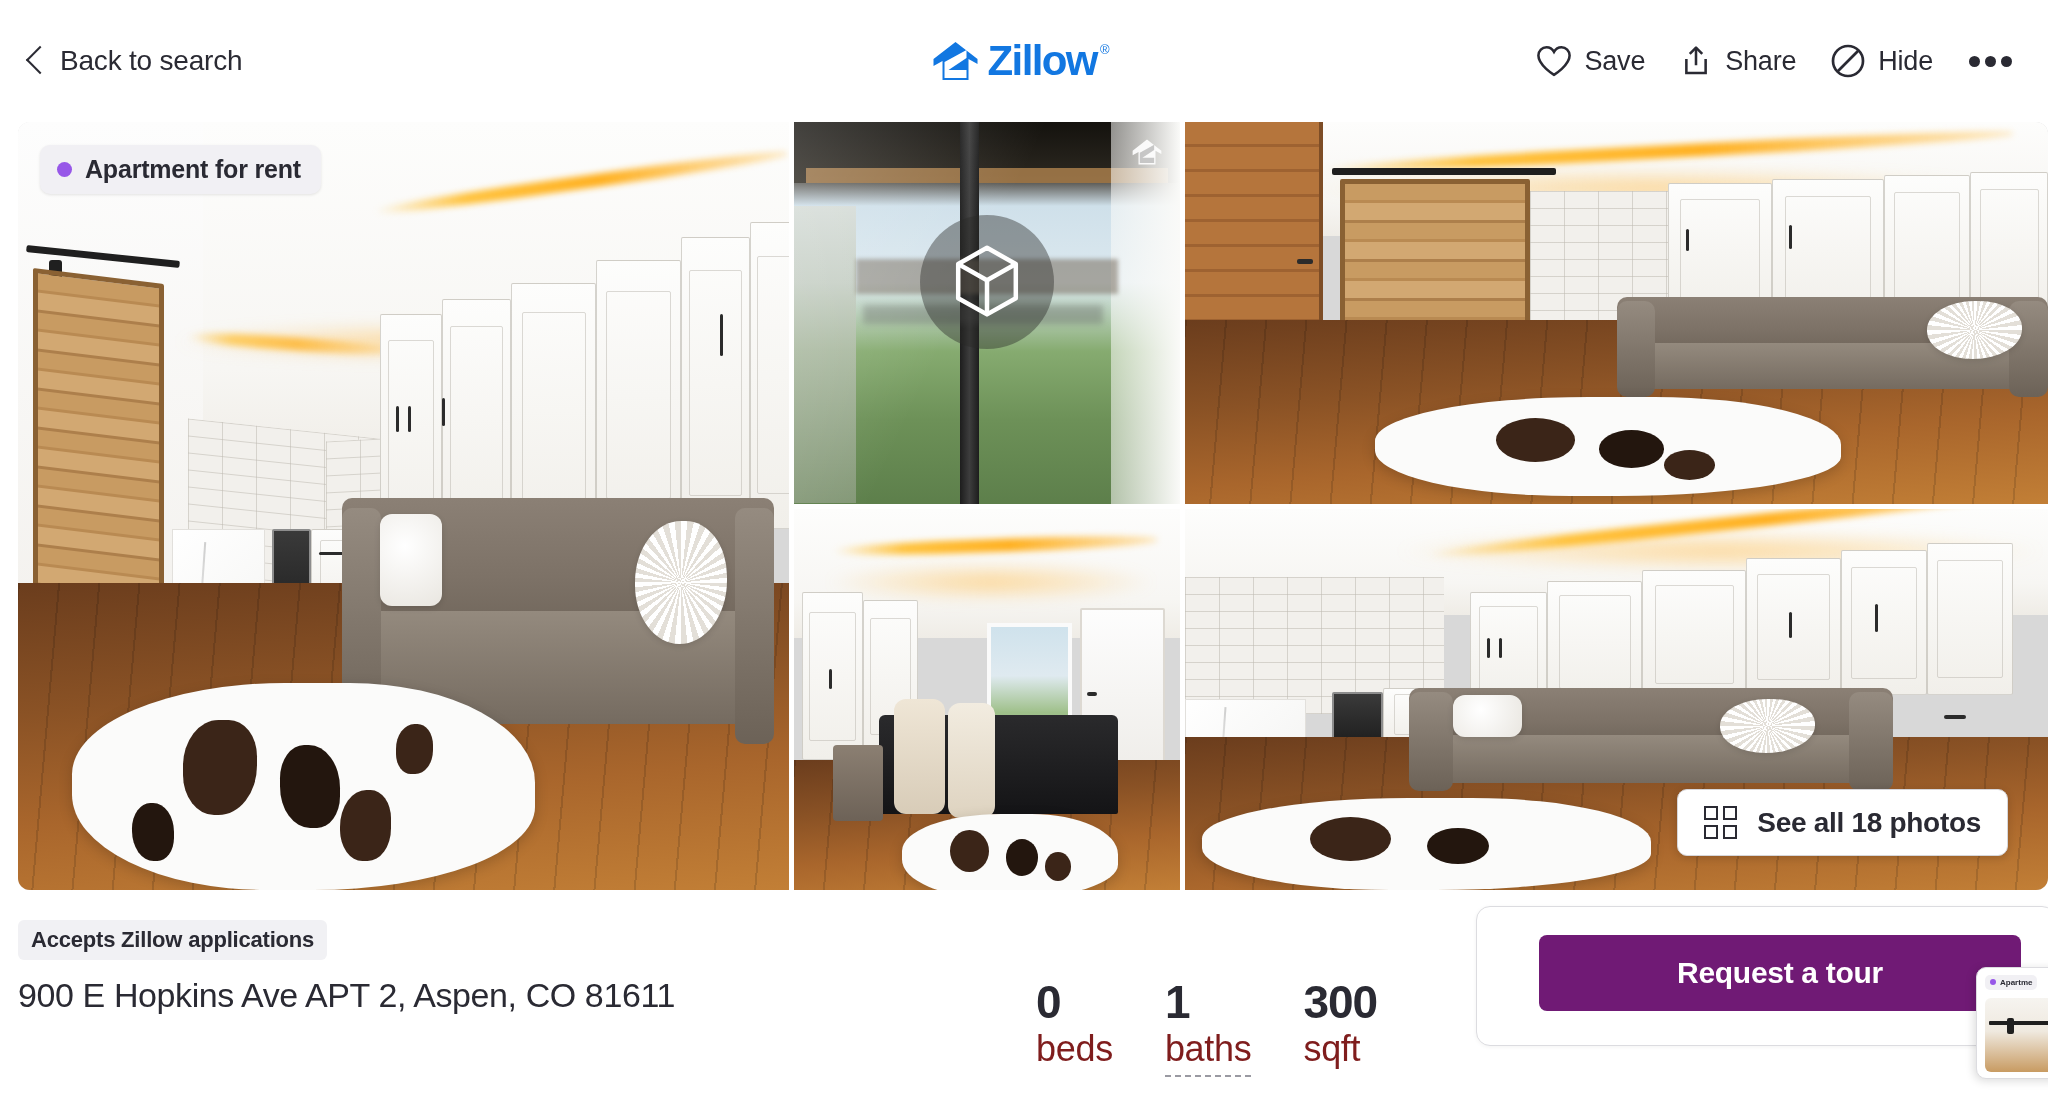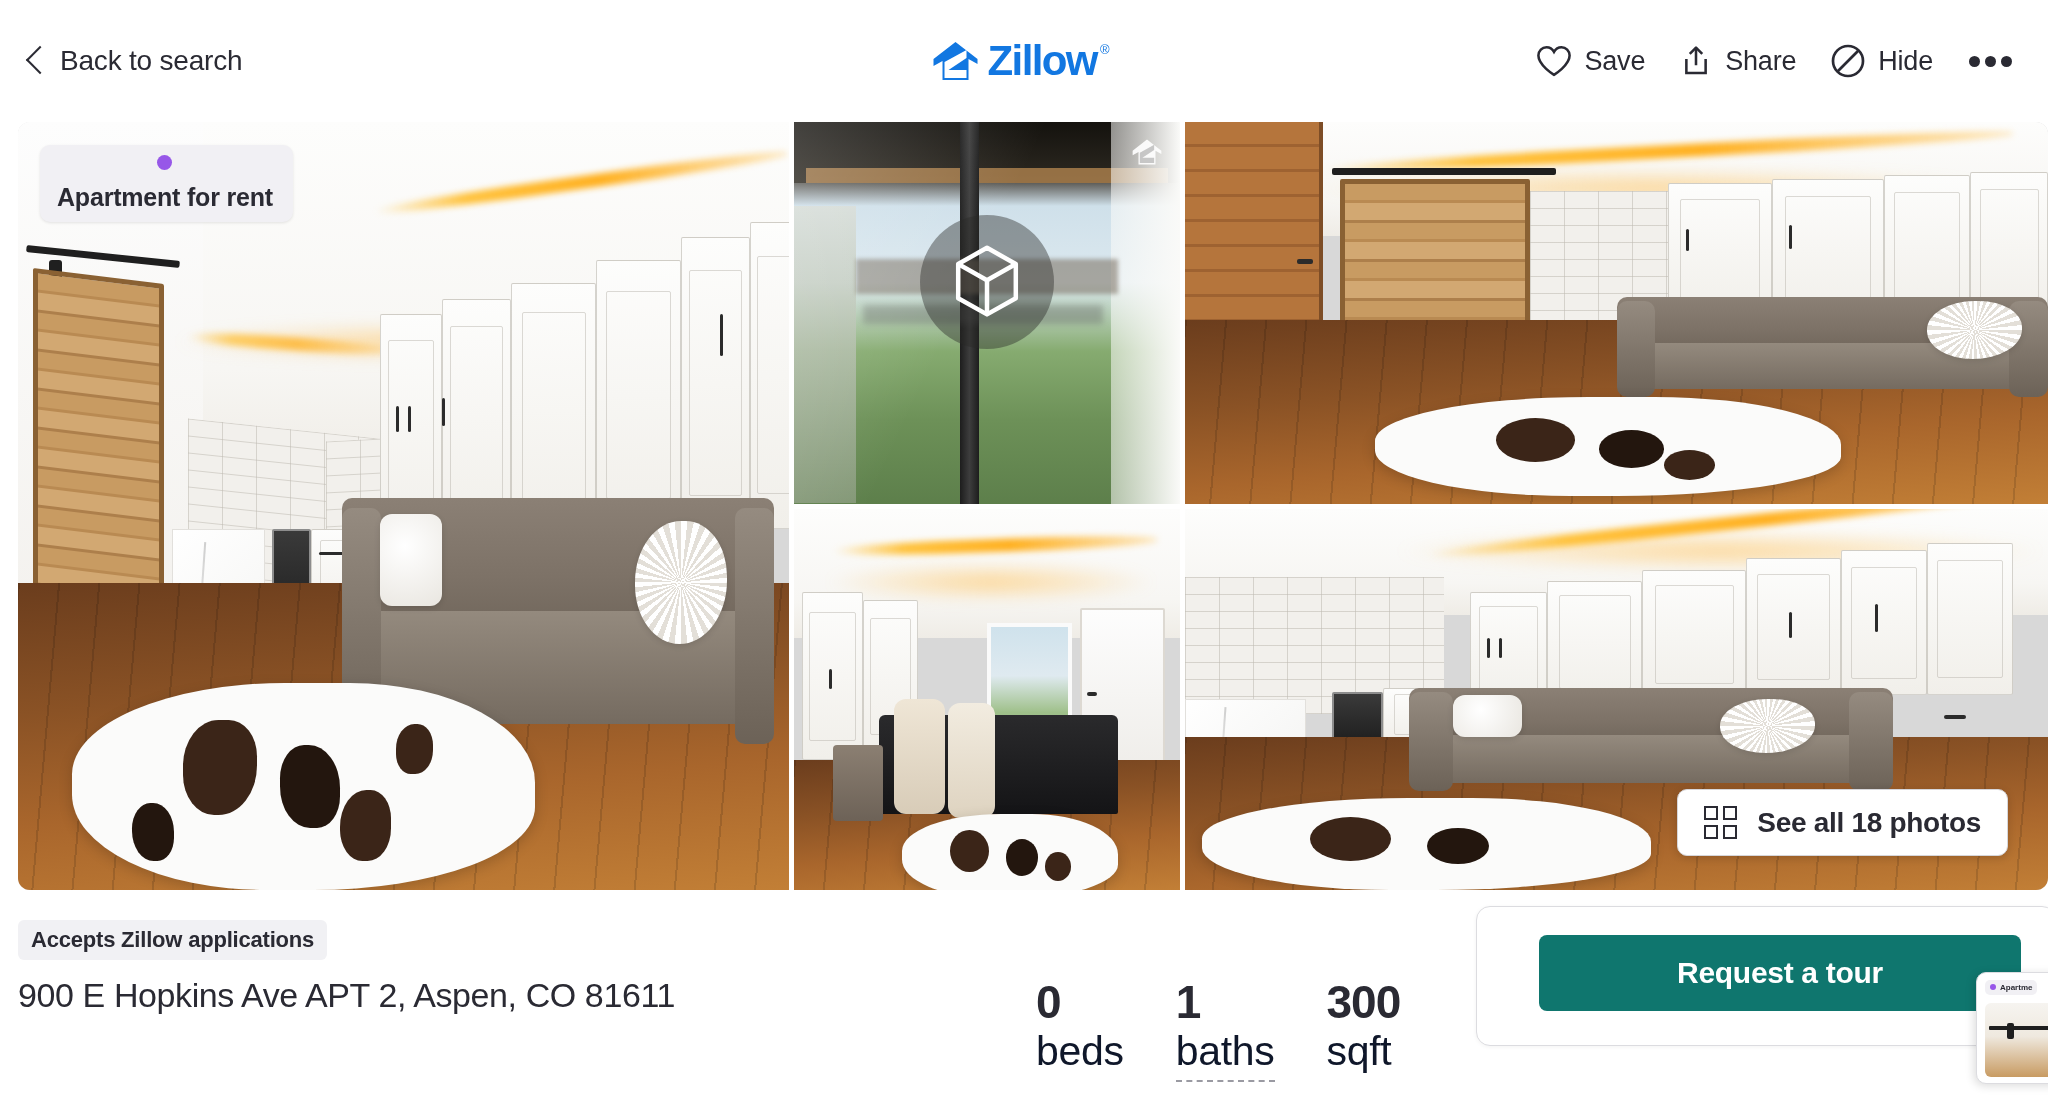--- a/index.html
+++ b/index.html
@@ -221,21 +221,20 @@
     border:2px solid #ddd9d2; border-radius:2px;
   }
 
   
   .pill-badge {
     position:absolute; left:22px; top:23px; z-index:6;
     display:flex; align-items:center; gap:13px;
     background:#f1f0f4; border-radius:10px;
     padding:10px 20px 10px 17px;
     box-shadow:0 1px 3px rgba(0,0,0,.10);
-    flex-direction:column;
   }
   .pill-badge .dot {
     width:15px; height:15px; border-radius:50%; background:#9757e8; flex:none;
   }
   .pill-badge .txt { font-size:25px; font-weight:700; color:#2a2a33; letter-spacing:-.2px; }
 
   .tour-ov { position:absolute; inset:0; z-index:5; cursor:pointer; }
   .tour-circle {
     position:absolute; left:50%; top:42%;
     transform:translate(-50%,-50%);
@@ -289,37 +288,37 @@
     margin-top:16px; font-size:34px; color:#2a2a33; letter-spacing:-.4px;
   }
   .facts {
     display:flex; align-items:flex-start; gap:52px;
     padding-top:58px; margin-left:18px;
   }
   .fact { text-align:left; }
   .fact .num {
     font-size:46px; font-weight:700; color:#2a2a33; line-height:1.08; letter-spacing:-1px;
   }
-  .fact .unit { font-size:41px; color:#0f172a; letter-spacing:-.3px; }
+  .fact .unit { font-size:36px; color:#7f1d1d; letter-spacing:-.3px; }
   .fact .unit.dashed { border-bottom:2.5px dashed #9a9aa2; padding-bottom:5px; cursor:pointer; }
 
   
   .cta-card {
     position:absolute; right:-8px; top:-14px;
     width:580px;
     background:#fff; border:1px solid #dcdce0;
     border-radius:14px; padding:28px 34px 34px;
     box-shadow:0 1px 4px rgba(0,0,0,.05);
   }
   .btn {
     display:flex; align-items:center; justify-content:center;
     height:76px; border-radius:8px; font-size:30px; font-weight:700;
     letter-spacing:-.3px; cursor:pointer;
   }
-  .btn-primary { background:#0f766e; color:#fff;margin-left:28px; }
+  .btn-primary { background:#701a75; color:#fff;margin-left:28px; }
   .btn-outline {
     margin-top:26px; background:#fff;
     color:#2a62e8; border:2px solid #2a62e8;
   }
 
   
   .mini-card {
     position:absolute; right:-10px; bottom:-2px;
     width:82px; height:112px;
     background:#fff; border:1px solid #dcdce0;

